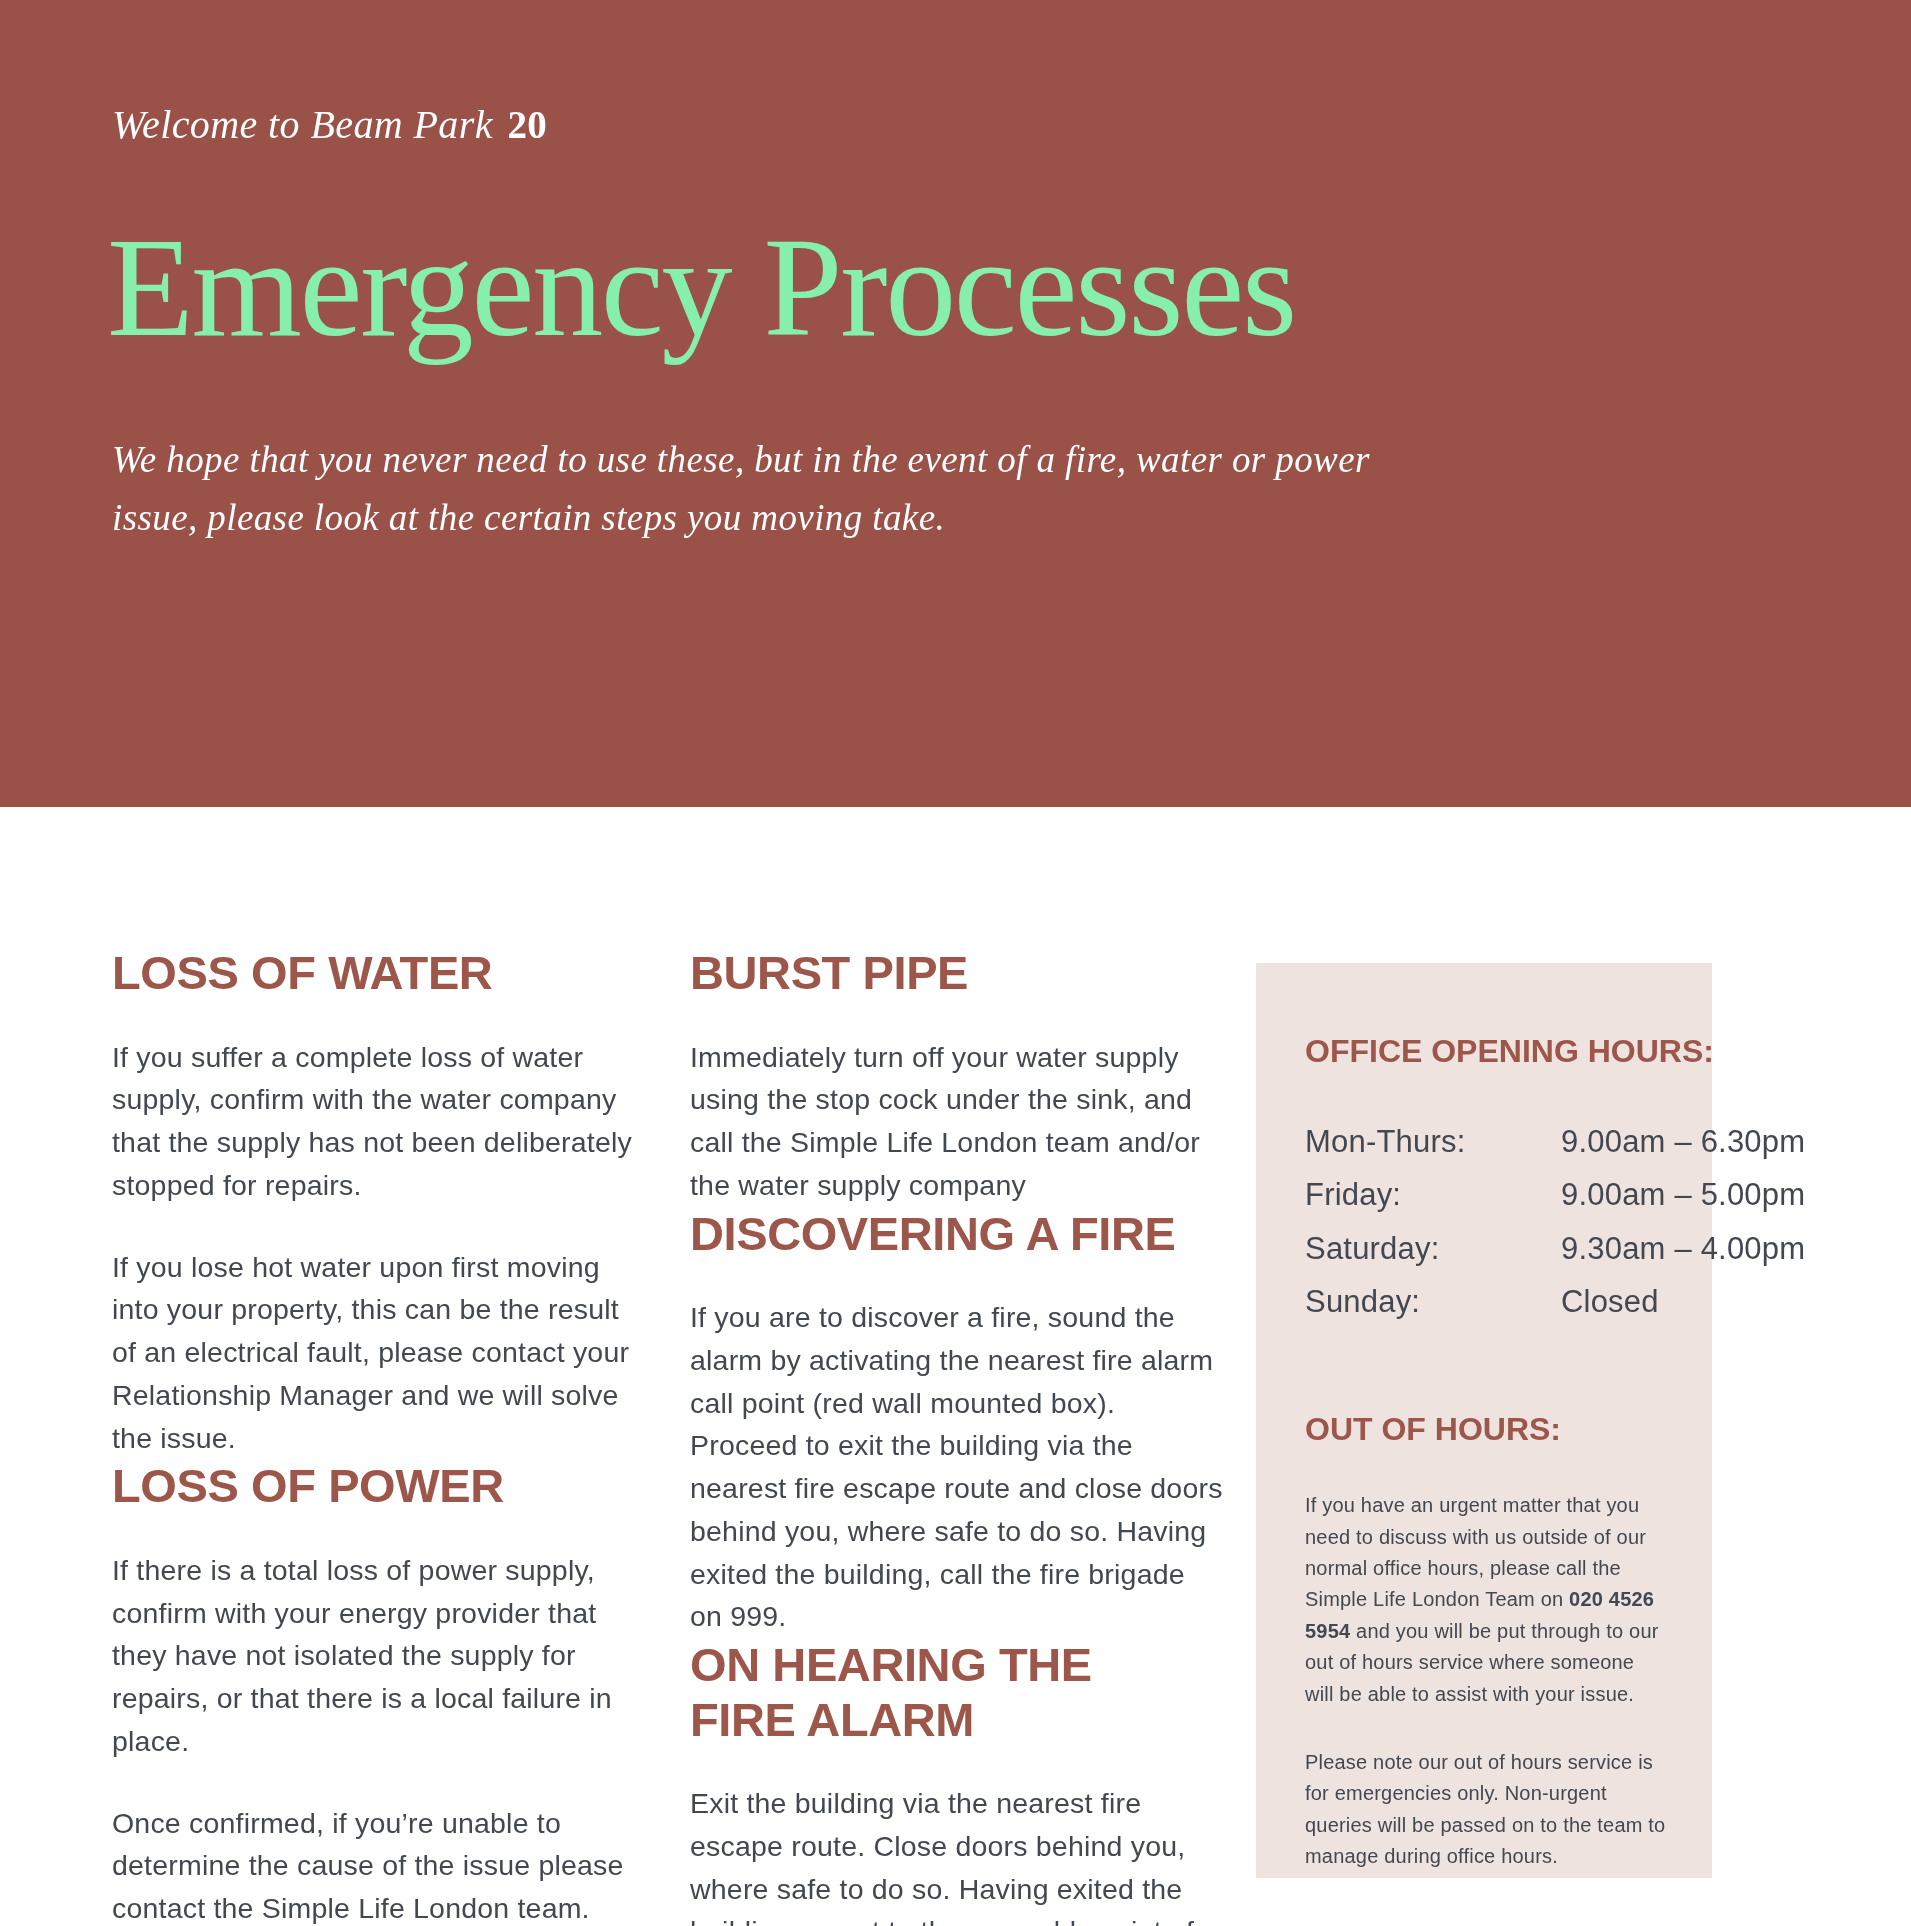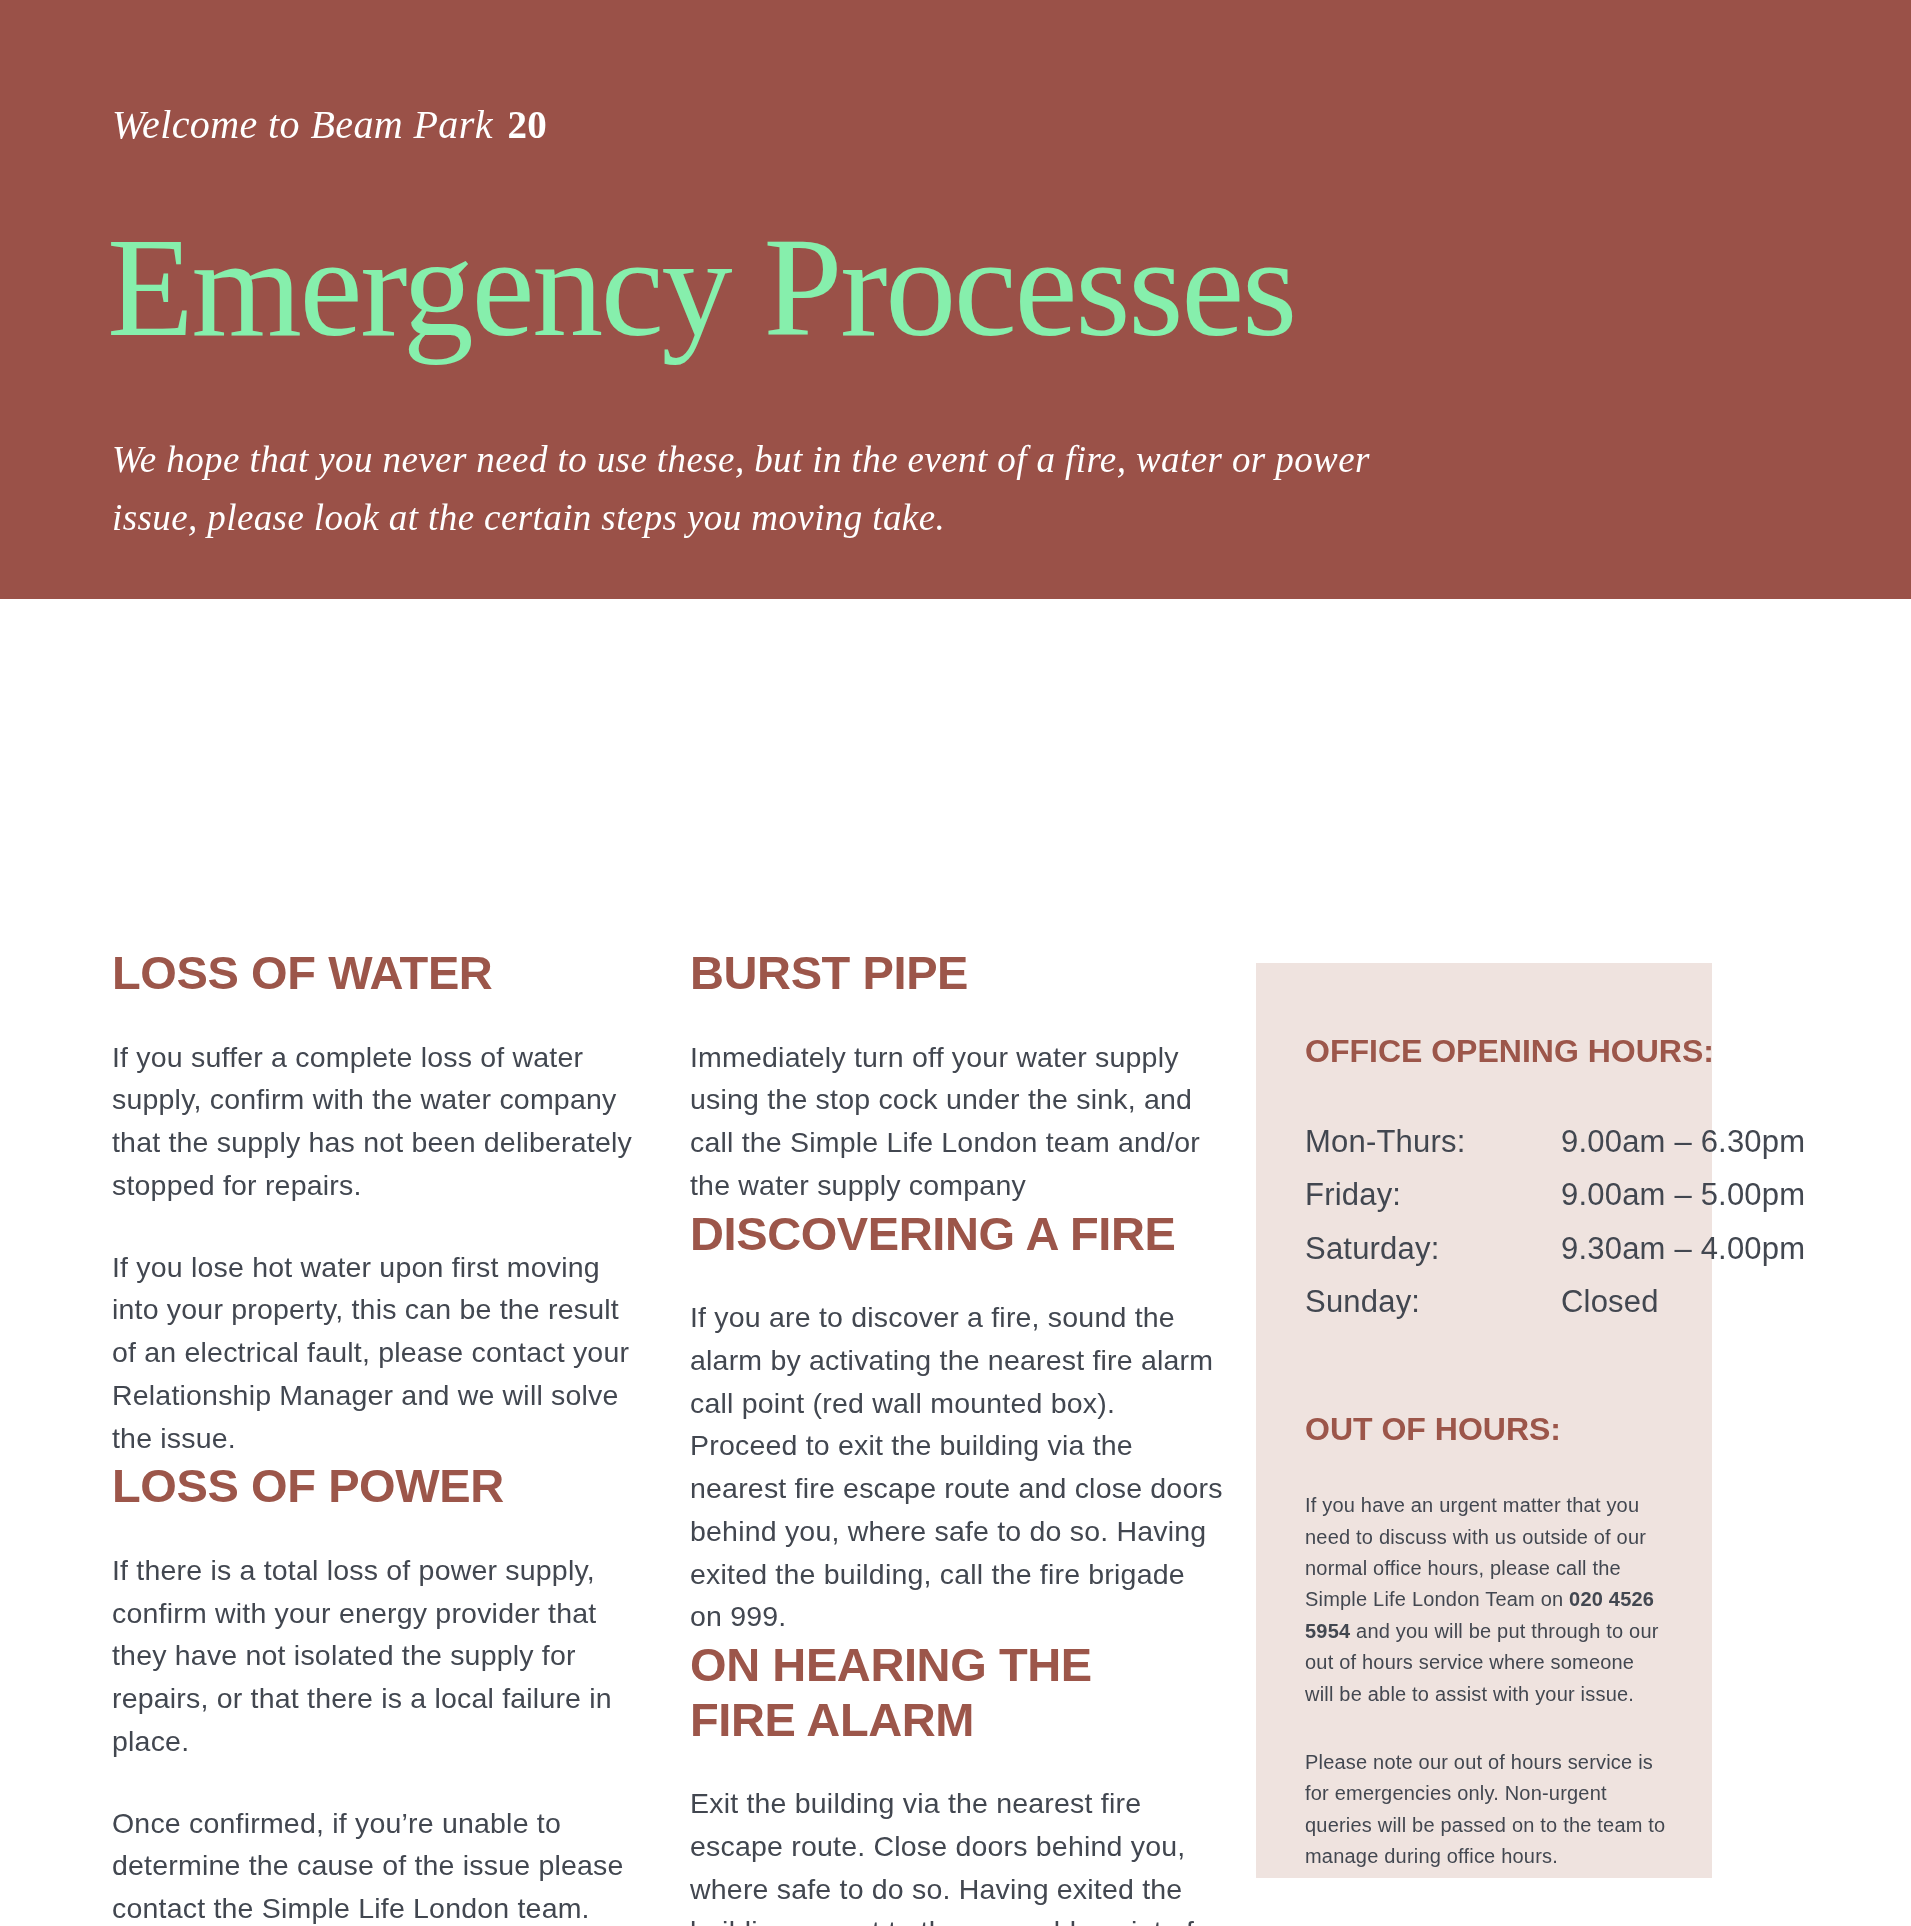--- a/index.html
+++ b/index.html
@@ -8,21 +8,21 @@
     position:relative;
     width:1911px;
     height:2703px;
     background:#ffffff;
     overflow:hidden;
   }
   
   .header{
     position:absolute;
     left:0;top:0;
-    width:1911px;height:599px;
+    width:1911px;height:807px;
     background:#9A5148;
   }
   .kicker{
     position:absolute;
     left:112px;top:101px;
     color:#ffffff;
     font-family:"Liberation Serif", serif;
     font-size:40px;
     font-style:italic;
     letter-spacing:0.4px;

